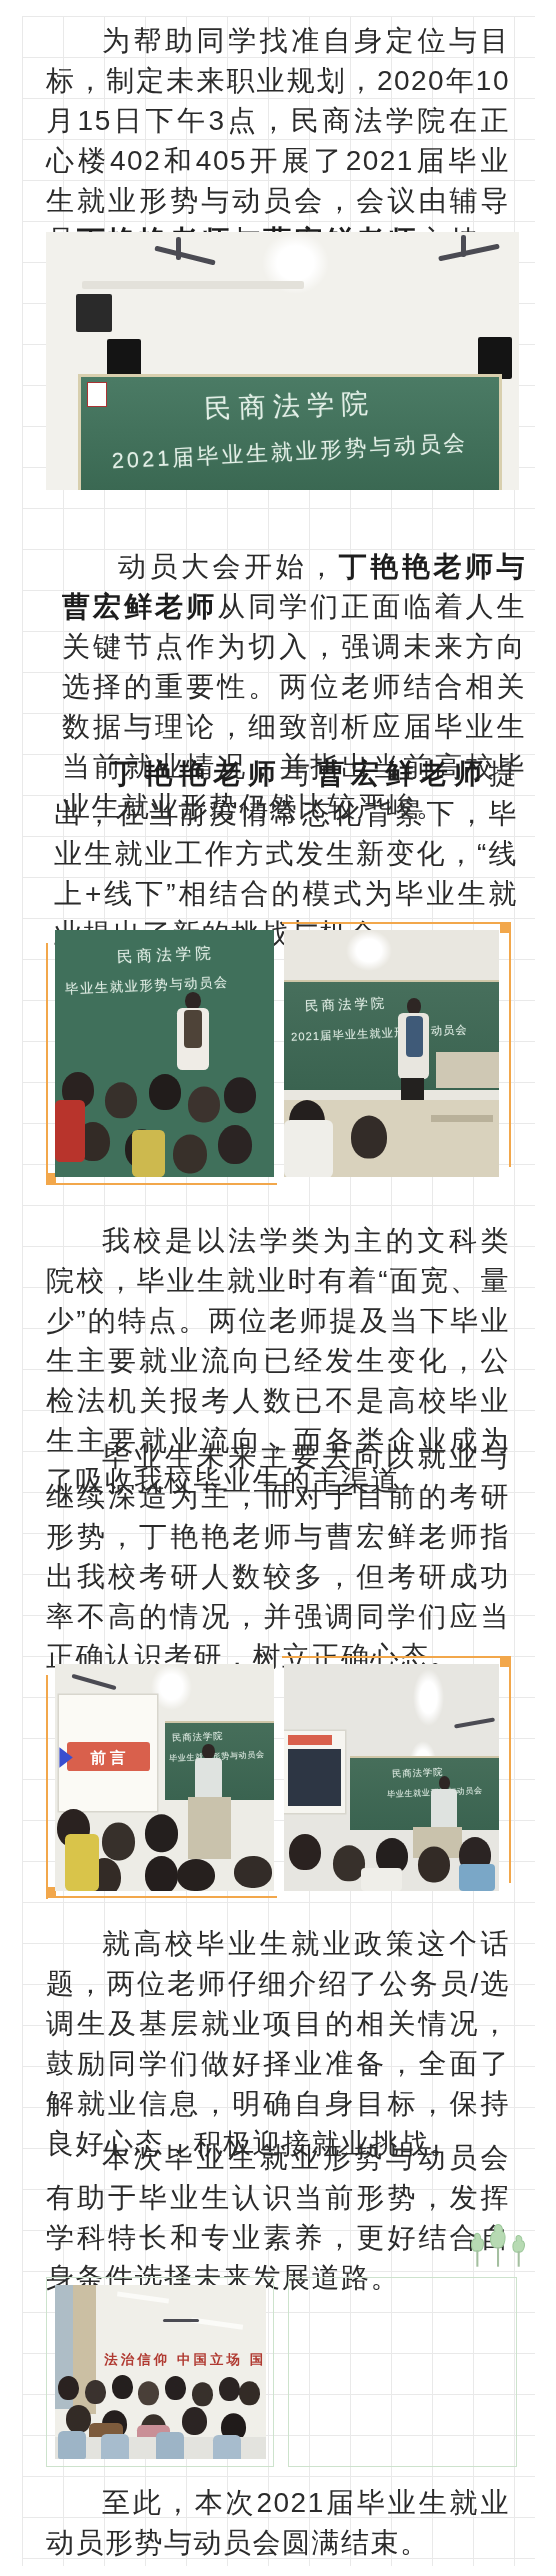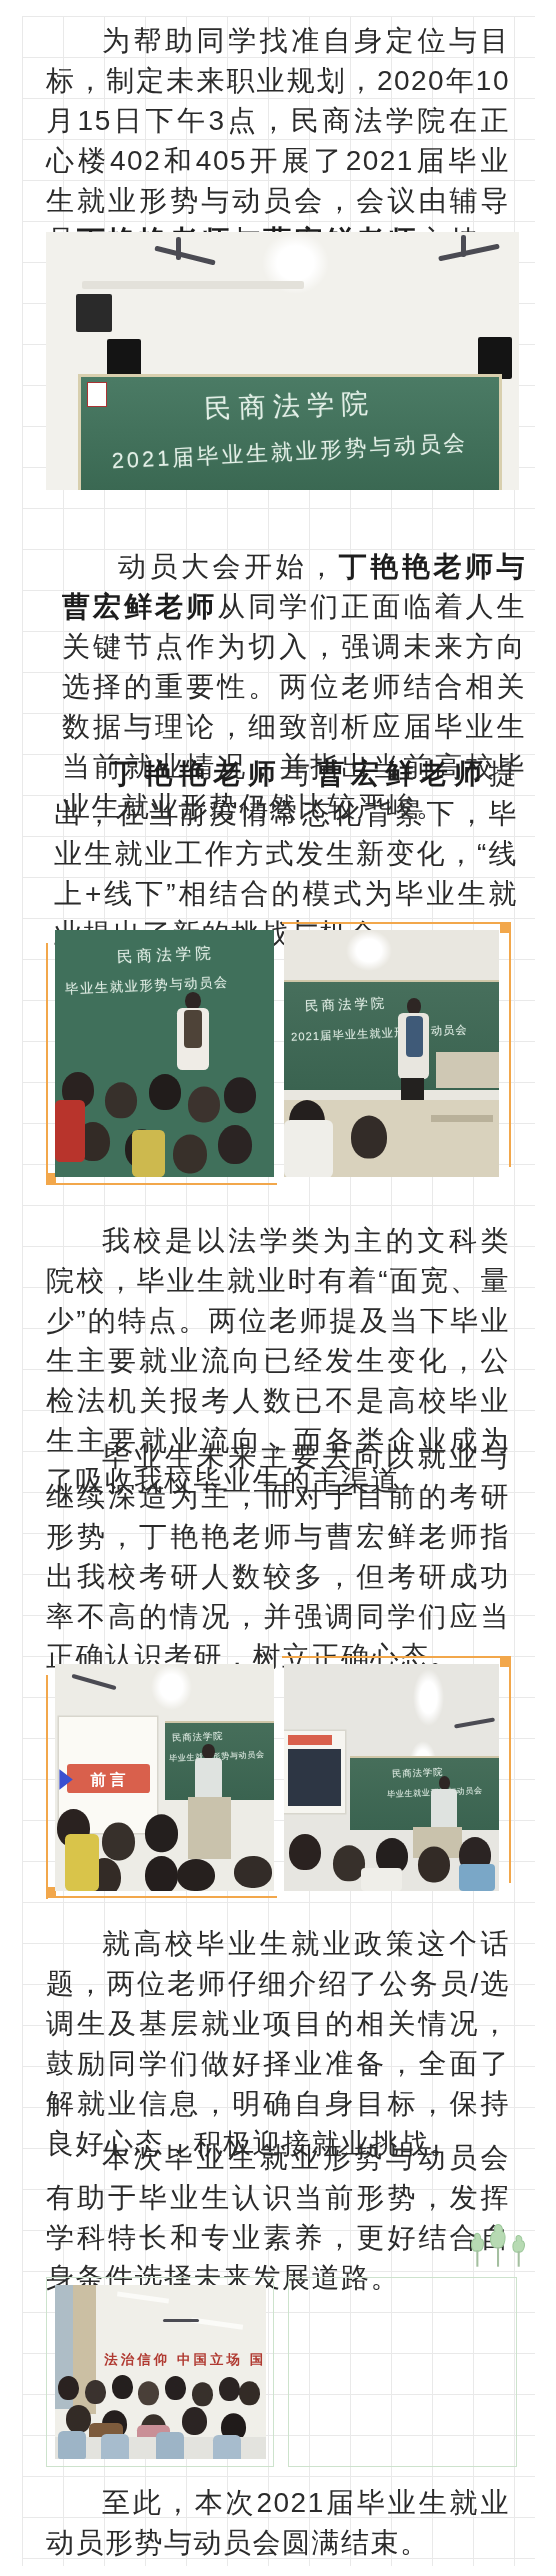--- a/index.html
+++ b/index.html
@@ -121,21 +121,21 @@
   <div class="abs oline" style="left:236px;top:0;width:228px;height:2.1px;"></div>
   <div class="abs oline" style="left:463px;top:0;width:2.1px;height:227px;"></div>
   <div class="abs oline" style="left:454px;top:0;width:10.3px;height:11.3px;"></div>
   <div class="abs oline" style="left:0;top:18.5px;width:2.1px;height:224px;"></div>
   <div class="abs oline" style="left:0;top:240px;width:231px;height:2.1px;"></div>
   <div class="abs oline" style="left:0;top:231px;width:10.3px;height:11.3px;"></div>
 
   <div class="abs ph" style="left:9.3px;top:8.2px;width:219px;height:227px;background:#edece6;">
     <div class="lightglow" style="left:96px;top:0;width:41px;height:46px;"></div>
     <div class="fanblade" style="left:15.5px;top:15.5px;width:46px;height:4.1px;transform:rotate(16deg);"></div>
-    <div style="left:4.1px;top:31px;width:98px;height:116px;background:#fbfaf5;box-shadow:0 0 0 1.5px #d8d6cd;margin-top:22px;">
+    <div style="left:4.1px;top:31px;width:98px;height:116px;background:#fbfaf5;box-shadow:0 0 0 1.5px #d8d6cd;">
       <div style="left:7.2px;top:47px;width:83px;height:29px;background:#d9604c;border-radius:3.1px;"></div>
       <div style="left:0;top:52px;width:13.4px;height:20.6px;background:#3a4fd0;clip-path:polygon(0 0,100% 50%,0 100%);"></div>
       <div style="left:31px;top:53px;color:#fff;font-size:15.5px;font-weight:700;letter-spacing:4.1px;">前言</div>
     </div>
     <div style="left:110px;top:57px;width:109px;height:77px;background:linear-gradient(#466e5a,#3a6350);border-top:2.1px solid #cfc6a8;"></div>
     <div class="chalk" style="left:117px;top:67px;font-size:9.3px;letter-spacing:1px;">民商法学院</div>
     <div class="chalk" style="left:114px;top:87px;font-size:8.2px;letter-spacing:0.5px;">毕业生就业形势与动员会</div>
     <div style="left:147px;top:80px;width:12.4px;height:14.4px;border-radius:50%;background:#2e2624;"></div>
     <div style="left:140px;top:94px;width:27px;height:49px;background:#dfe3e0;border-radius:4.1px;"></div>
     <div style="left:133px;top:133px;width:43px;height:62px;background:#c9c2ac;"></div>

